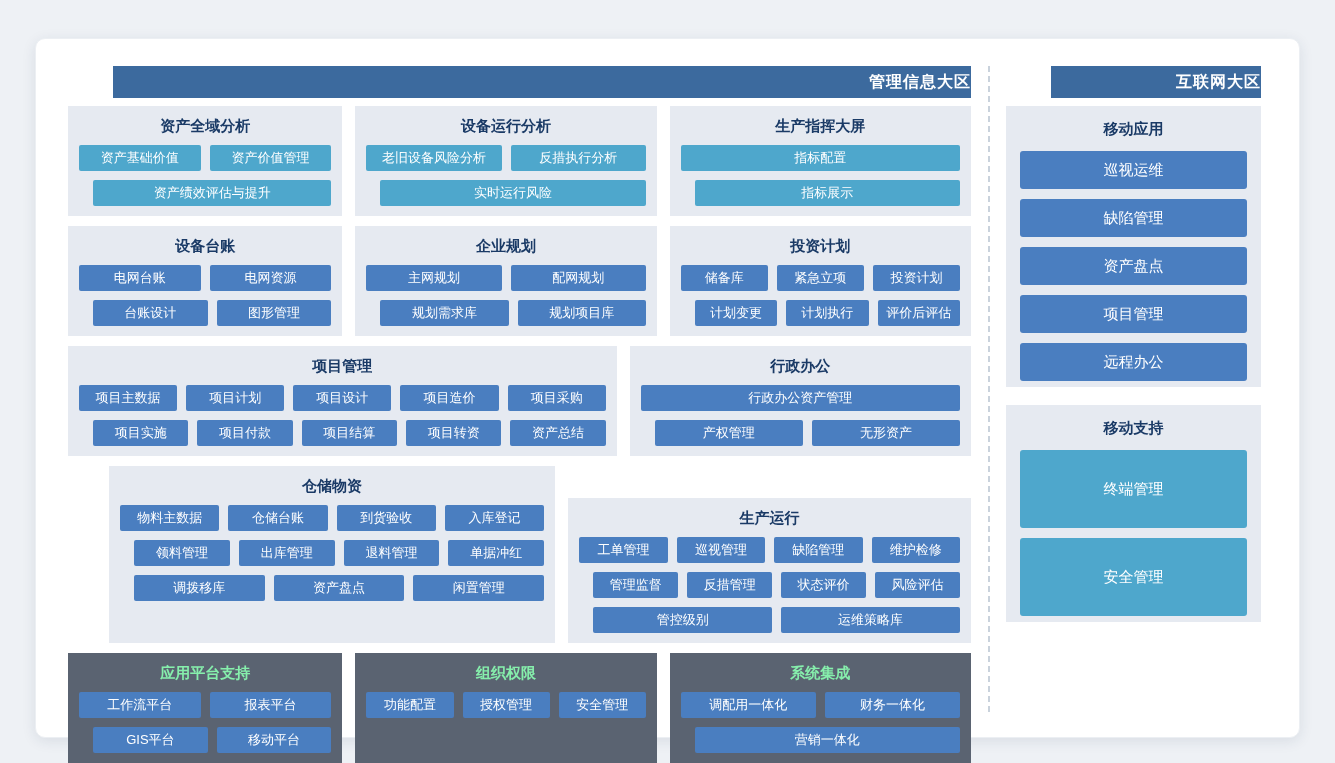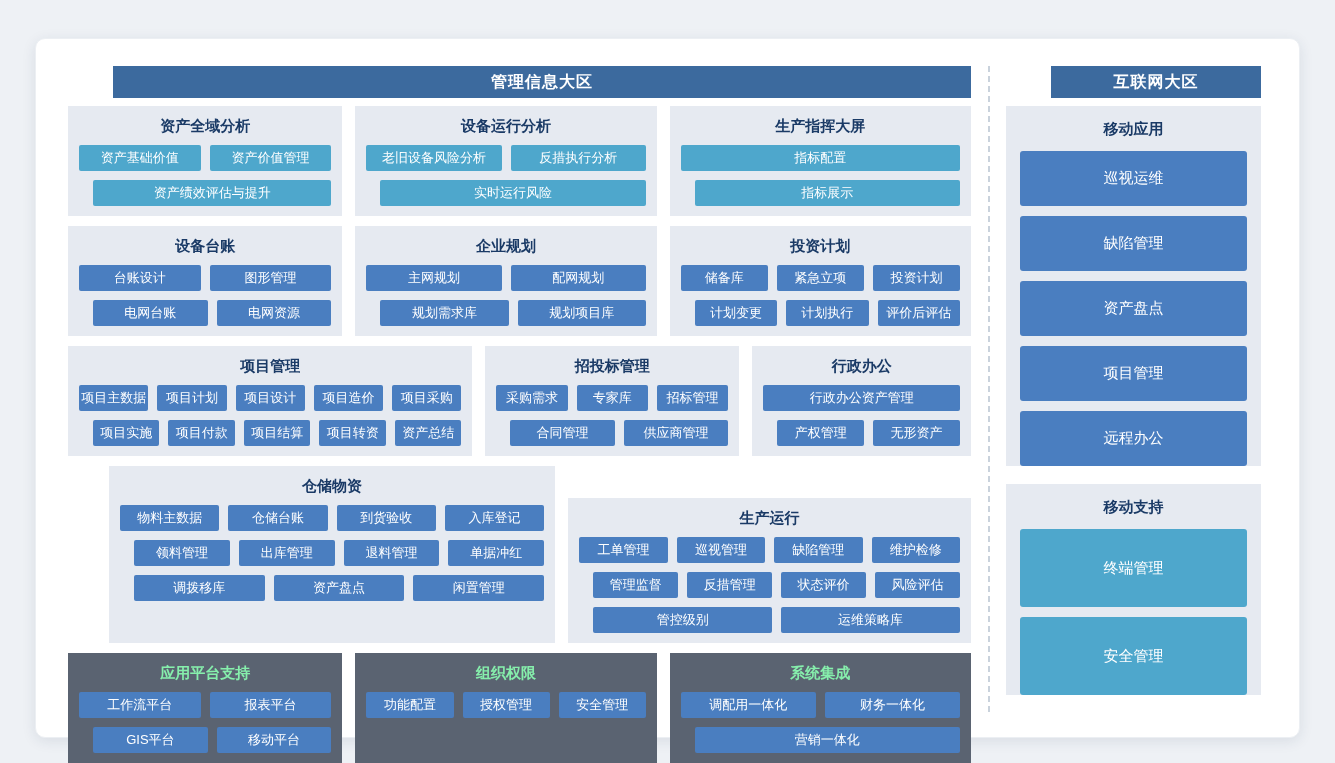--- a/index.html
+++ b/index.html
@@ -16,21 +16,21 @@
     border: 1px solid #eceff3;
     box-shadow: 0 3px 14px rgba(30, 50, 80, 0.10);
   }
   .main-zone { position: absolute; left: 32px; top: 27px; width: 903px; }
   .internet-zone { position: absolute; left: 970px; top: 27px; width: 255px; }
   .divider {
     position: absolute; left: 952px; top: 27px; height: 646px; width: 0;
     border-left: 2px dashed var(--divider, #c9d2dc);
   }
   .zone-header {
-    height: 32px; line-height: 32px; text-align: center;
+    height: 32px; line-height: 32px; text-align: right;
     color: #fff; font-weight: bold; font-size: 16px;
     background: var(--header-bg, #3c6a9e);
     letter-spacing: 1px;
     margin-left: 45px;
   }
   .panel-row { display: flex; gap: 13px; margin-top: 10px; border-radius: 6px; }
   .rows .panel-row:first-child { margin-top: 8px; }
   .panel { background: var(--panel-bg, #e6eaf1); padding: 9px 11px 10px; flex: 1 1 0; }
   .panel-dark { background: var(--dark-panel-bg, #5a6371); }
   .panel-title {
@@ -50,26 +50,26 @@
   
   .row-0 .panel:nth-child(1), .row-1 .panel:nth-child(1), .row-4 .panel:nth-child(1) { flex: 273 1 0; }
   .row-0 .panel:nth-child(2), .row-1 .panel:nth-child(2), .row-4 .panel:nth-child(2) { flex: 302 1 0; }
   .row-0 .panel:nth-child(3), .row-1 .panel:nth-child(3), .row-4 .panel:nth-child(3) { flex: 302 1 0; }
   .row-2 .panel:nth-child(1) { flex: 414 1 0; }
   .row-2 .panel:nth-child(2) { flex: 251 1 0; }
   .row-2 .panel:nth-child(3) { flex: 213 1 0; }
   .row-3 .panel:nth-child(1) { flex: 469 1 0; margin-left: 41px; }
   .row-3 .panel:nth-child(2) { flex: 421 1 0; margin-top: 32px; }
   
-  .side-panel { margin-top: 8px; background: var(--panel-bg, #e6eaf1); padding: 10px 14px 0; }
+  .side-panel { margin-top: 8px; background: var(--panel-bg, #e6eaf1); padding: 10px 14px 6px; }
   .side-panel + .side-panel { margin-top: 18px; }
   .side-panel .panel-title { margin: 4px 0 12px; }
   .tall-btn {
     display: flex; align-items: center; justify-content: center;
-    height: 55px; line-height: normal; font-size: 15px; border-radius: 3px;
+    height: 38px; line-height: normal; font-size: 15px; border-radius: 3px;
     margin-top: 10px; flex: none;
   }
   .side-panel .tall-btn:first-of-type { margin-top: 0; }
   .side-panel-1 .tall-btn { height: 78px; }
 </style>
 </head>
 <body>
 
 <div class="canvas">
   <div class="card">
@@ -105,26 +105,26 @@
               </div>
               <div class="btn-row">
                 <div class="module-btn btn-teal">指标展示</div>
               </div>
             </div>
           </div>
           <div class="panel-row row-1">
             <div class="panel">
               <div class="panel-title">设备台账</div>
               <div class="btn-row">
+                <div class="module-btn btn-blue">电网台账</div>
+                <div class="module-btn btn-blue">电网资源</div>
+              </div>
+              <div class="btn-row">
                 <div class="module-btn btn-blue">台账设计</div>
                 <div class="module-btn btn-blue">图形管理</div>
-              </div>
-              <div class="btn-row">
-                <div class="module-btn btn-blue">电网台账</div>
-                <div class="module-btn btn-blue">电网资源</div>
               </div>
             </div>
             <div class="panel">
               <div class="panel-title">企业规划</div>
               <div class="btn-row">
                 <div class="module-btn btn-blue">主网规划</div>
                 <div class="module-btn btn-blue">配网规划</div>
               </div>
               <div class="btn-row">
                 <div class="module-btn btn-blue">规划需求库</div>
@@ -154,32 +154,20 @@
                 <div class="module-btn btn-blue">项目设计</div>
                 <div class="module-btn btn-blue">项目造价</div>
                 <div class="module-btn btn-blue">项目采购</div>
               </div>
               <div class="btn-row">
                 <div class="module-btn btn-blue">项目实施</div>
                 <div class="module-btn btn-blue">项目付款</div>
                 <div class="module-btn btn-blue">项目结算</div>
                 <div class="module-btn btn-blue">项目转资</div>
                 <div class="module-btn btn-blue">资产总结</div>
-              </div>
-            </div>
-            <div class="panel">
-              <div class="panel-title">招投标管理</div>
-              <div class="btn-row">
-                <div class="module-btn btn-blue">采购需求</div>
-                <div class="module-btn btn-blue">专家库</div>
-                <div class="module-btn btn-blue">招标管理</div>
-              </div>
-              <div class="btn-row">
-                <div class="module-btn btn-blue">合同管理</div>
-                <div class="module-btn btn-blue">供应商管理</div>
               </div>
             </div>
             <div class="panel">
               <div class="panel-title">行政办公</div>
               <div class="btn-row">
                 <div class="module-btn btn-blue">行政办公资产管理</div>
               </div>
               <div class="btn-row">
                 <div class="module-btn btn-blue">产权管理</div>
                 <div class="module-btn btn-blue">无形资产</div>

